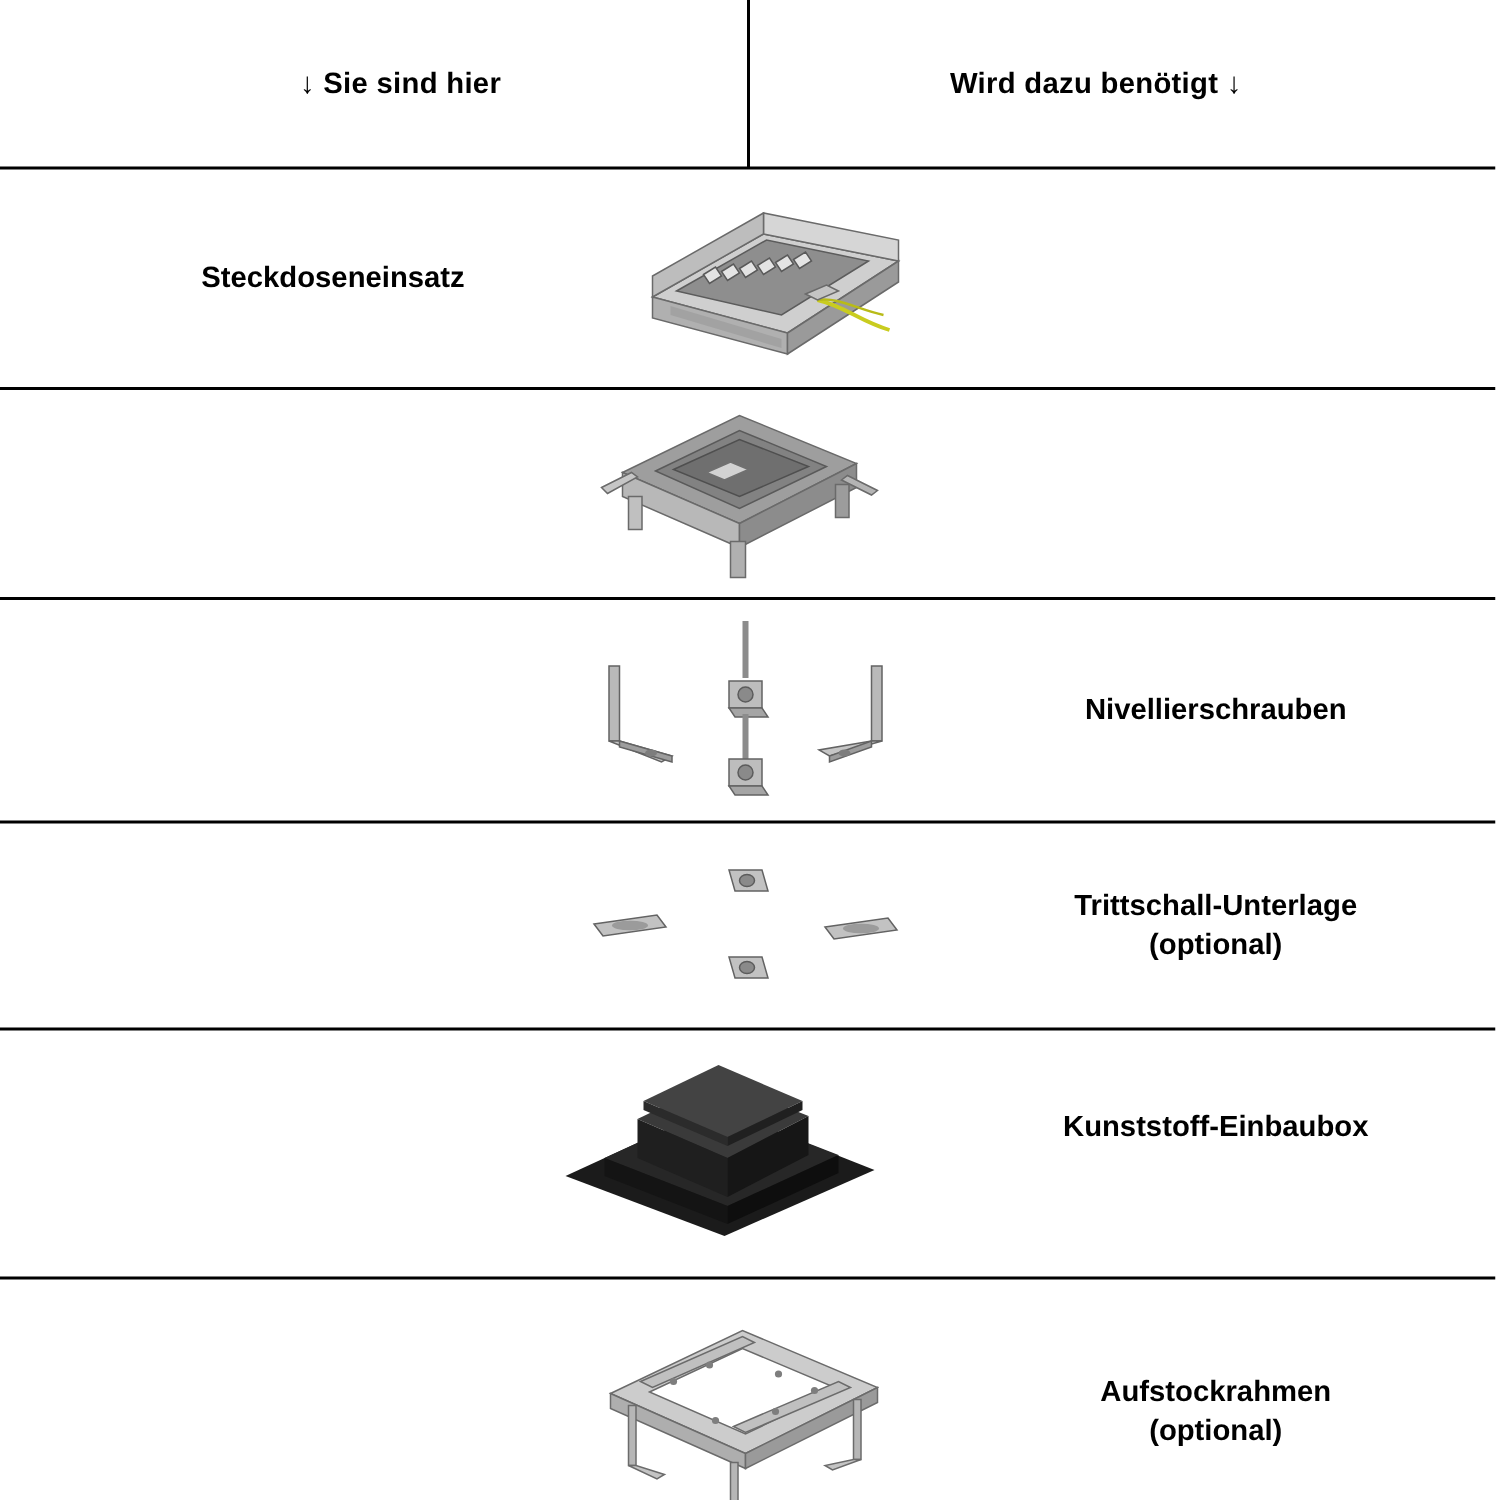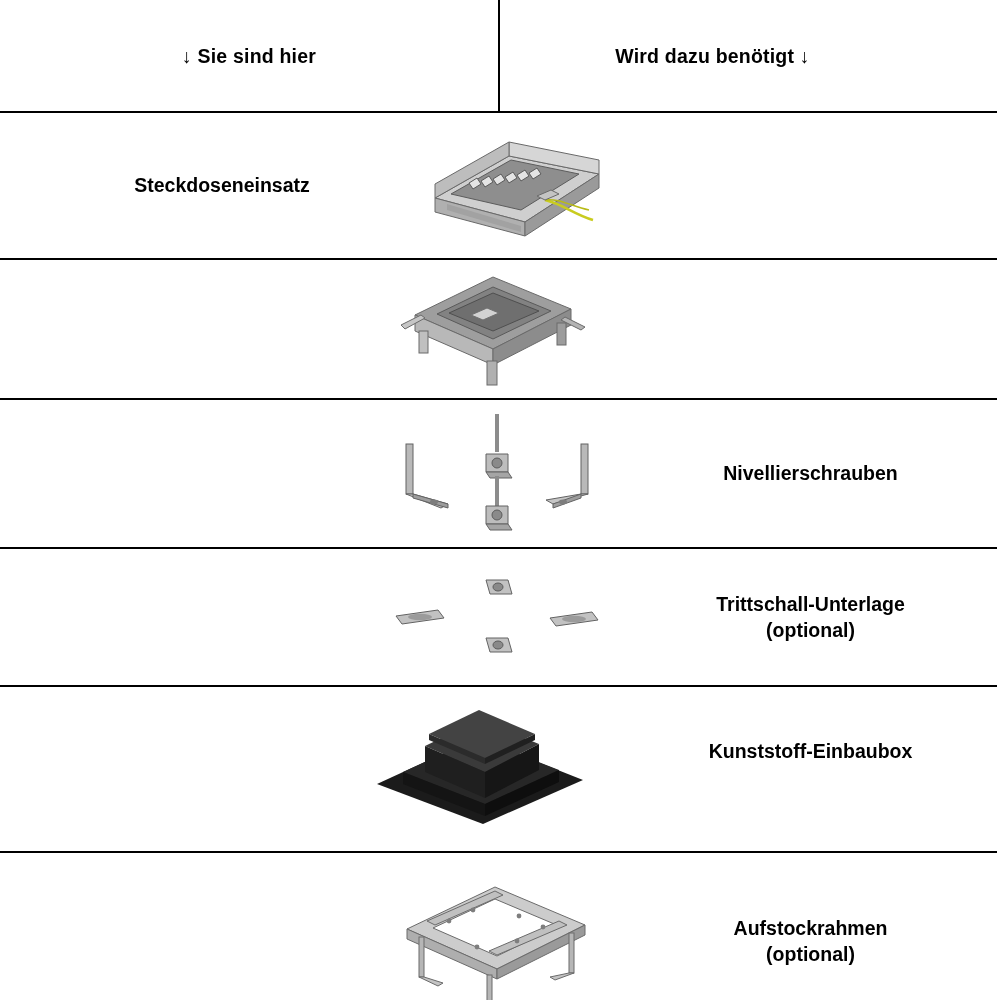--- a/index.html
+++ b/index.html
@@ -38,20 +38,21 @@
     background: #000000;
   }
   .header .col-left,
   .header .col-right {
     position: absolute;
     top: 0;
     height: 112px;
     display: flex;
     align-items: center;
     justify-content: center;
+    padding-left: 18px;
   }
   .header .col-left { left: 0; width: 498px; }
   .header .col-right { left: 500px; width: 425px; }
   .header-label {
     font-size: 19.5px;
     font-weight: bold;
     letter-spacing: 0.2px;
     white-space: nowrap;
   }
 

